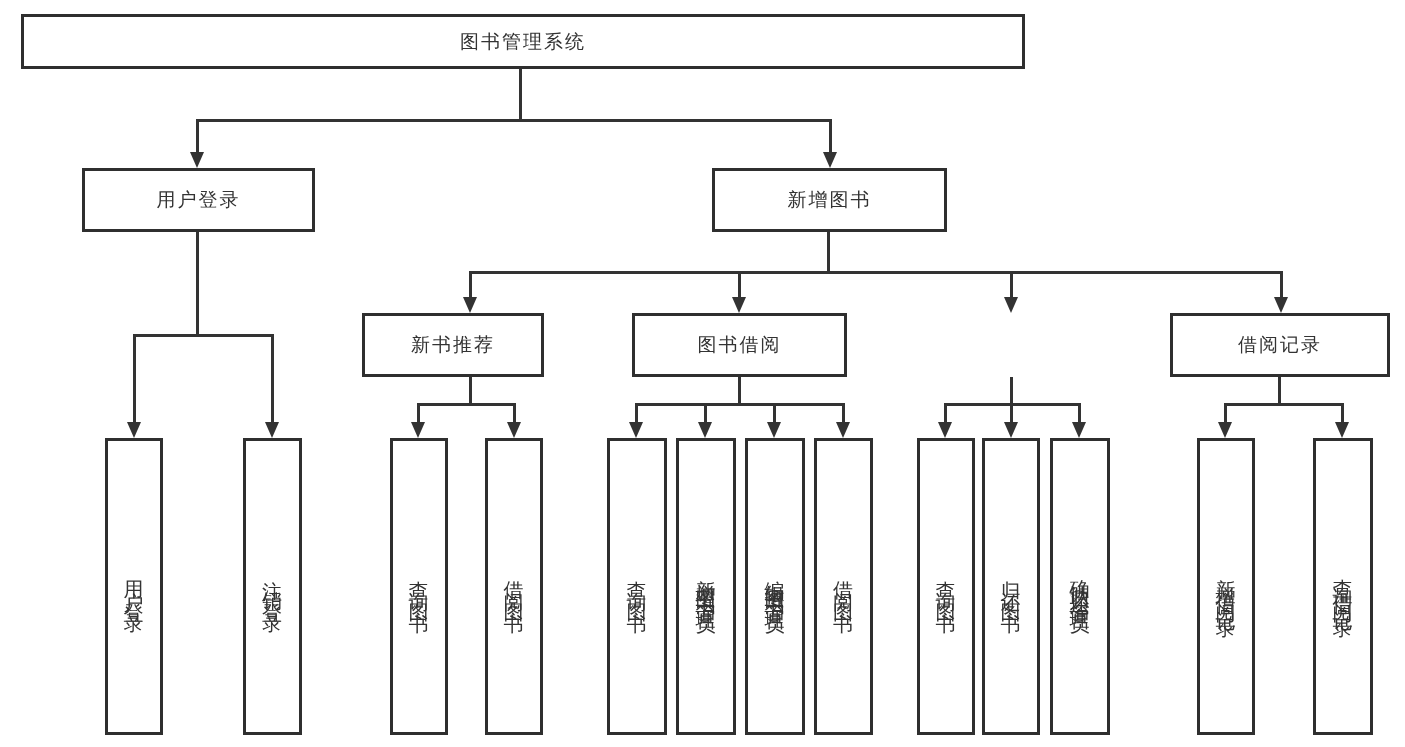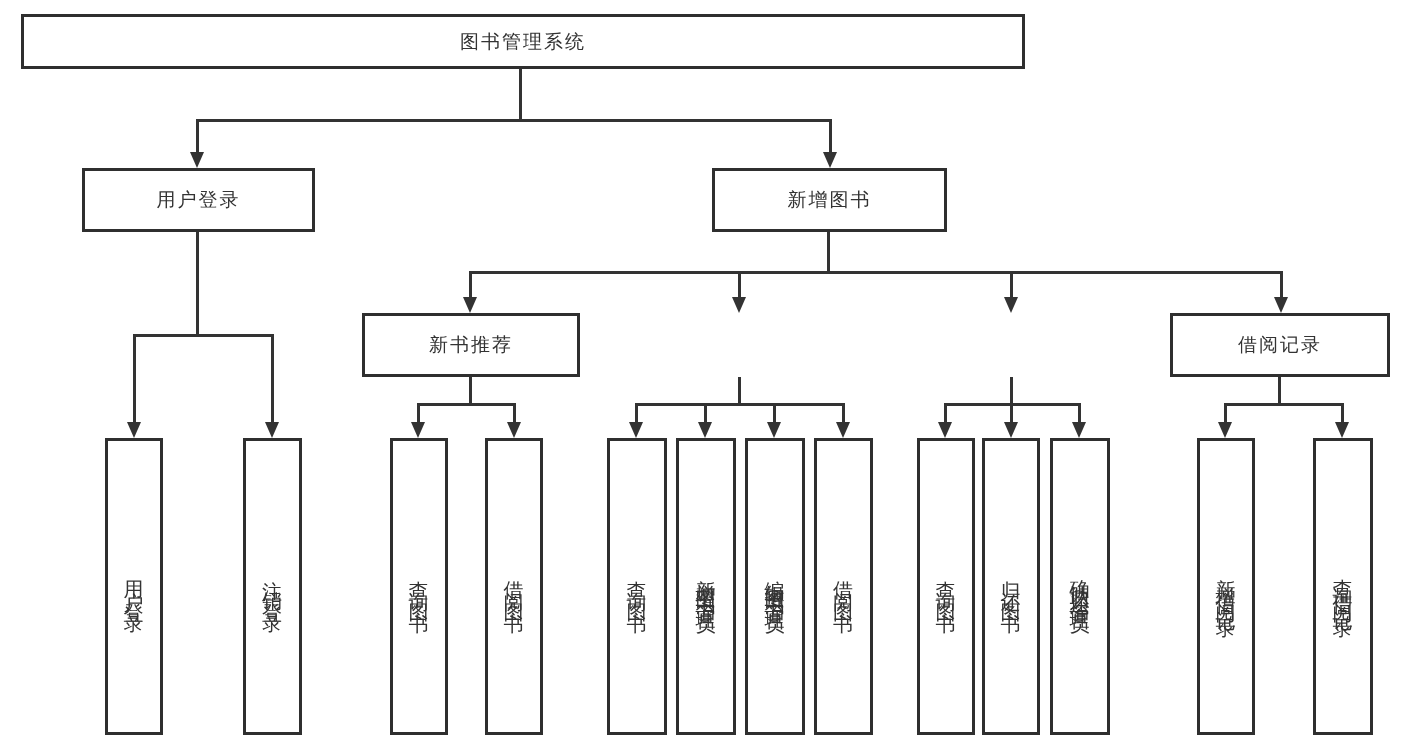--- a/index.html
+++ b/index.html
@@ -85,22 +85,25 @@
   <div class="hline" style="left:469px; top:271px; width:814px;"></div>
   <div class="vline" style="left:469px; top:271px; height:28px;"></div>
   <div class="arrowhead" style="left:463px; top:297px;"></div>
   <div class="vline" style="left:738px; top:271px; height:28px;"></div>
   <div class="arrowhead" style="left:732px; top:297px;"></div>
   <div class="vline" style="left:1010px; top:271px; height:28px;"></div>
   <div class="arrowhead" style="left:1004px; top:297px;"></div>
   <div class="vline" style="left:1280px; top:271px; height:28px;"></div>
   <div class="arrowhead" style="left:1274px; top:297px;"></div>
 
-  <div class="box" style="left:362px; top:313px; width:218px; height:64px;">
+  <div class="box" style="left:362px; top:313px; width:182px; height:64px;">
     <span>新书推荐</span>
+  </div>
+  <div class="box" style="left:632px; top:313px; width:215px; height:64px;">
+    <span>图书借阅</span>
   </div>
   <div class="box" style="left:1170px; top:313px; width:220px; height:64px;">
     <span>借阅记录</span>
   </div>
 
   <div class="vline" style="left:469px; top:377px; height:29px;"></div>
   <div class="hline" style="left:417px; top:403px; width:99px;"></div>
   <div class="vline" style="left:417px; top:403px; height:21px;"></div>
   <div class="arrowhead" style="left:411px; top:422px;"></div>
   <div class="vline" style="left:513px; top:403px; height:21px;"></div>

